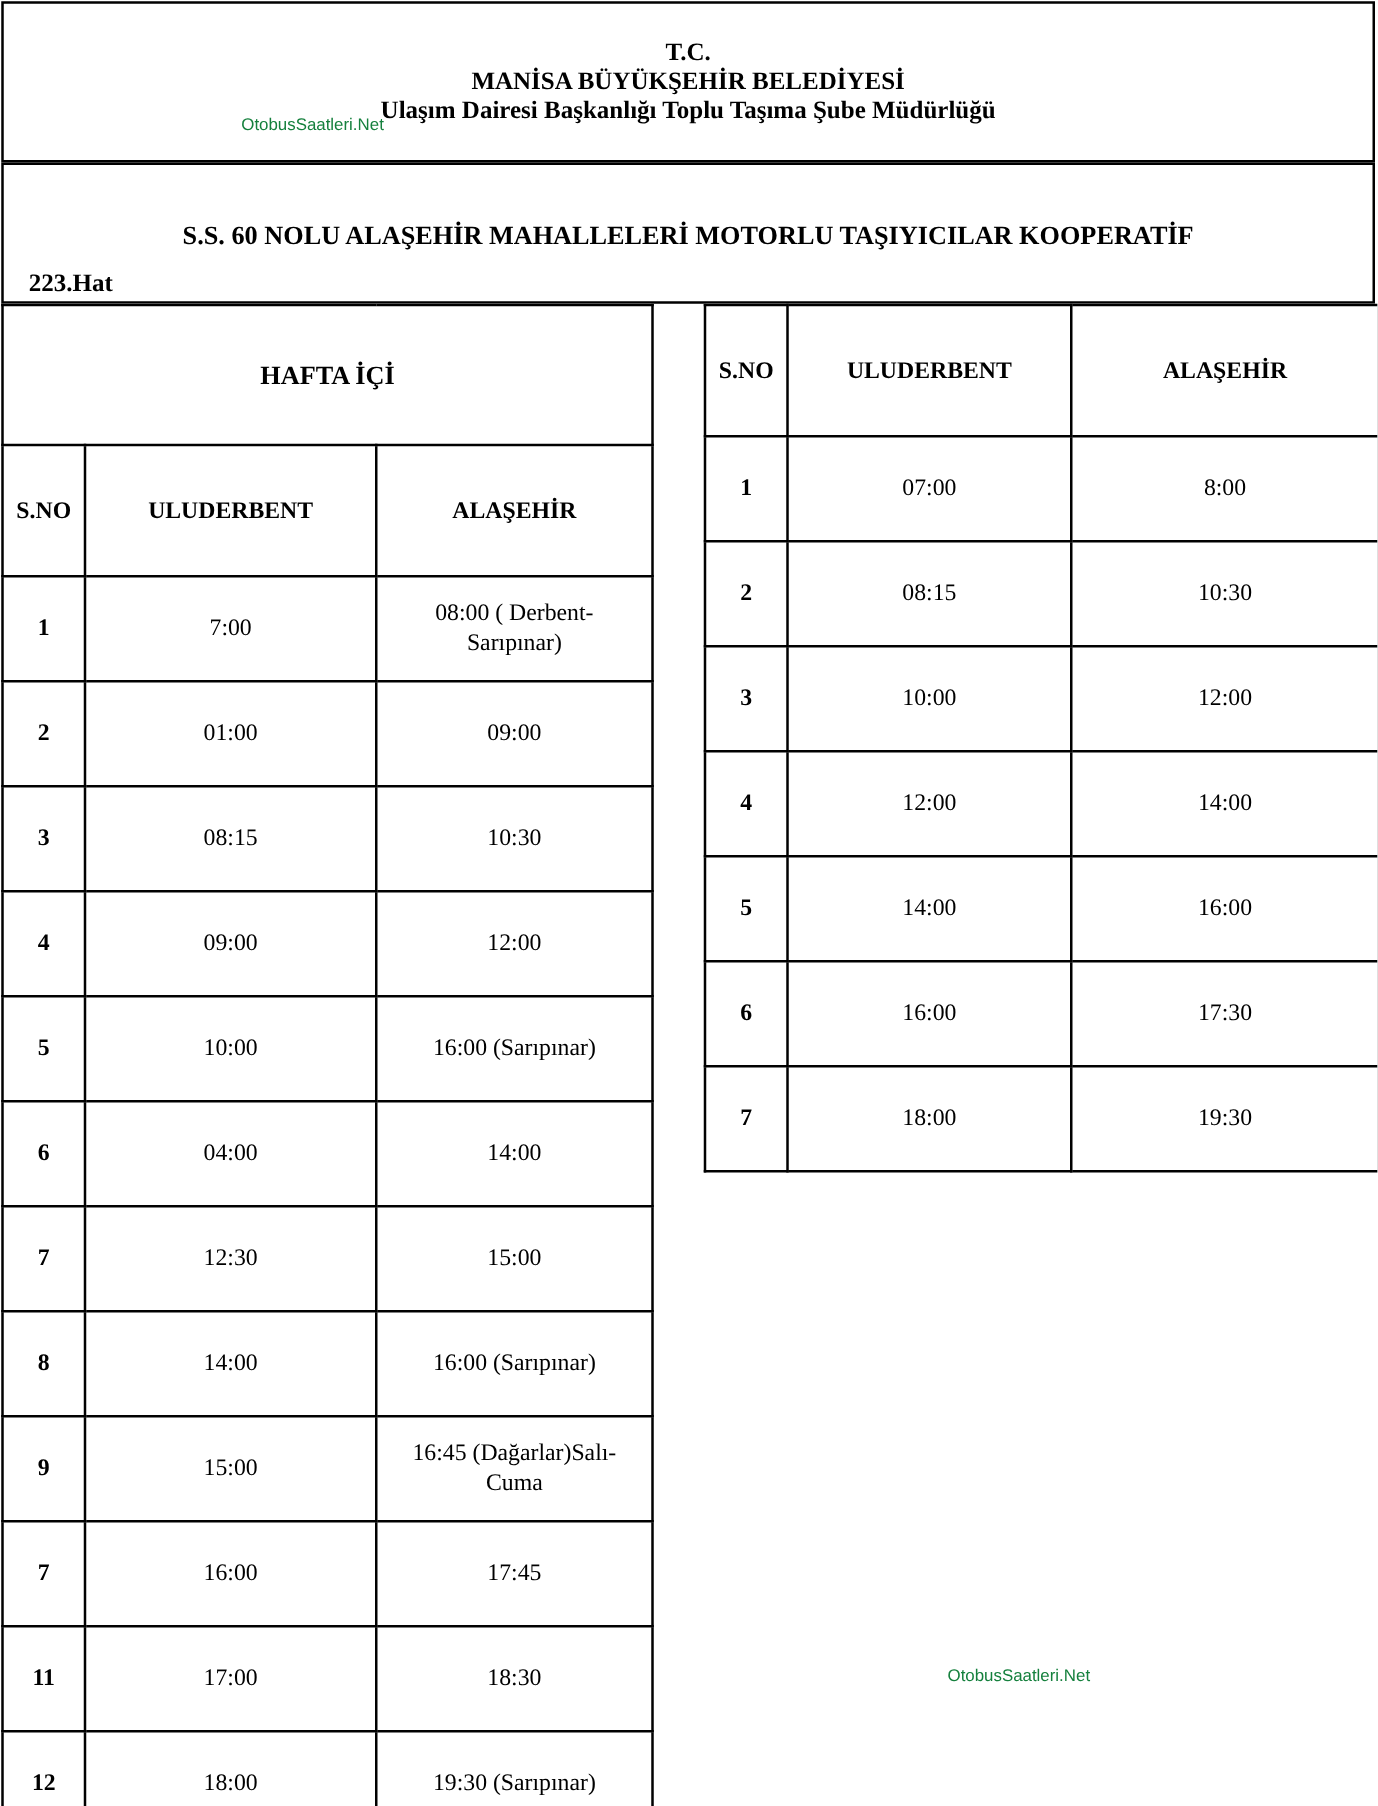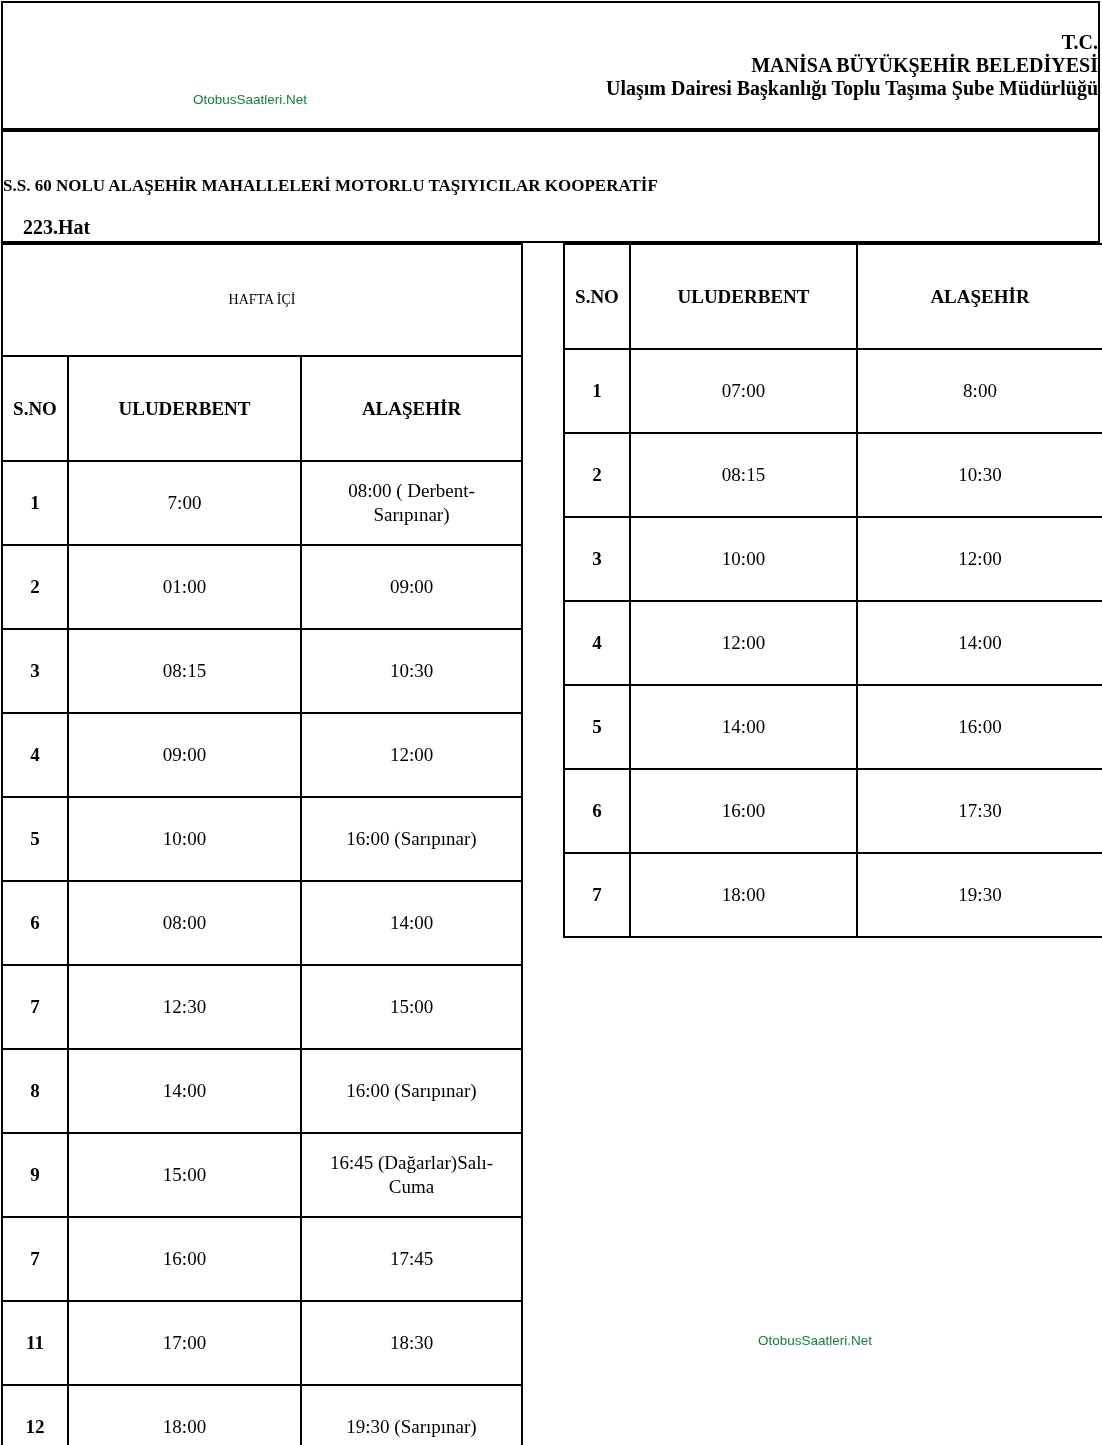--- a/index.html
+++ b/index.html
@@ -11,25 +11,25 @@
     color:#000000;
     overflow:hidden;
   }
   .box {
     position:absolute;
     box-sizing:border-box;
     border:2px solid #000000;
     background:transparent;
   }
   .header-box { left:1px; top:1px; width:1099px; height:129px; text-align:center; padding-top:28px; }
-  .hline { position:relative; z-index:2; font-weight:bold; font-size:20px; line-height:23px; white-space:nowrap;text-align:right; }
+  .hline { position:relative; z-index:2; font-weight:bold; font-size:20px; line-height:23px; white-space:nowrap; }
   .title-box { left:1px; top:130px; width:1099px; height:113px; }
   .coop-title {
     position:absolute; left:0; top:44px; width:100%;
-    font-weight:bold; font-size:17px; white-space:nowrap;
+    text-align:center; font-weight:bold; font-size:21px; white-space:nowrap;
   }
   .line-no { position:absolute; left:20px; top:84px; font-weight:bold; font-size:20px; }
 
   table.sched {
     position:absolute;
     border-collapse:collapse;
     table-layout:fixed;
     background:#ffffff;
   }
   #weekday-table { left:1px;  top:243px; width:520px; }
@@ -37,21 +37,21 @@
   table.sched td, table.sched th {
     border:2px solid #000000;
     text-align:center;
     vertical-align:middle;
     font-size:19px;
     line-height:1.25;
     padding:0;
     overflow:hidden;
   }
   tr.band  { height:112px; }
-  tr.band td { font-weight:normal; font-size:14px;margin-left:19px; }
+  tr.band td { font-weight:bold; font-size:21px;margin-left:19px; }
   tr.head  { height:105px; }
   tr.head th { font-weight:bold; font-size:19px; }
   tr.data  { height:84px; }
   tr.data td.c0 { font-weight:bold; }
   tr.data td.c2 { padding:0 18px; }
 
   .wm {
     position:absolute;
     z-index:1;
     font-family:"Liberation Sans", sans-serif;
@@ -114,21 +114,21 @@
           <td class="c1">09:00</td>
           <td class="c2">12:00</td>
         </tr>
         <tr class="data">
           <td class="c0">5</td>
           <td class="c1">10:00</td>
           <td class="c2">16:00 (Sarıpınar)</td>
         </tr>
         <tr class="data">
           <td class="c0">6</td>
-          <td class="c1">08:00</td>
+          <td class="c1">04:00</td>
           <td class="c2">14:00</td>
         </tr>
         <tr class="data">
           <td class="c0">7</td>
           <td class="c1">12:30</td>
           <td class="c2">15:00</td>
         </tr>
         <tr class="data">
           <td class="c0">8</td>
           <td class="c1">14:00</td>

